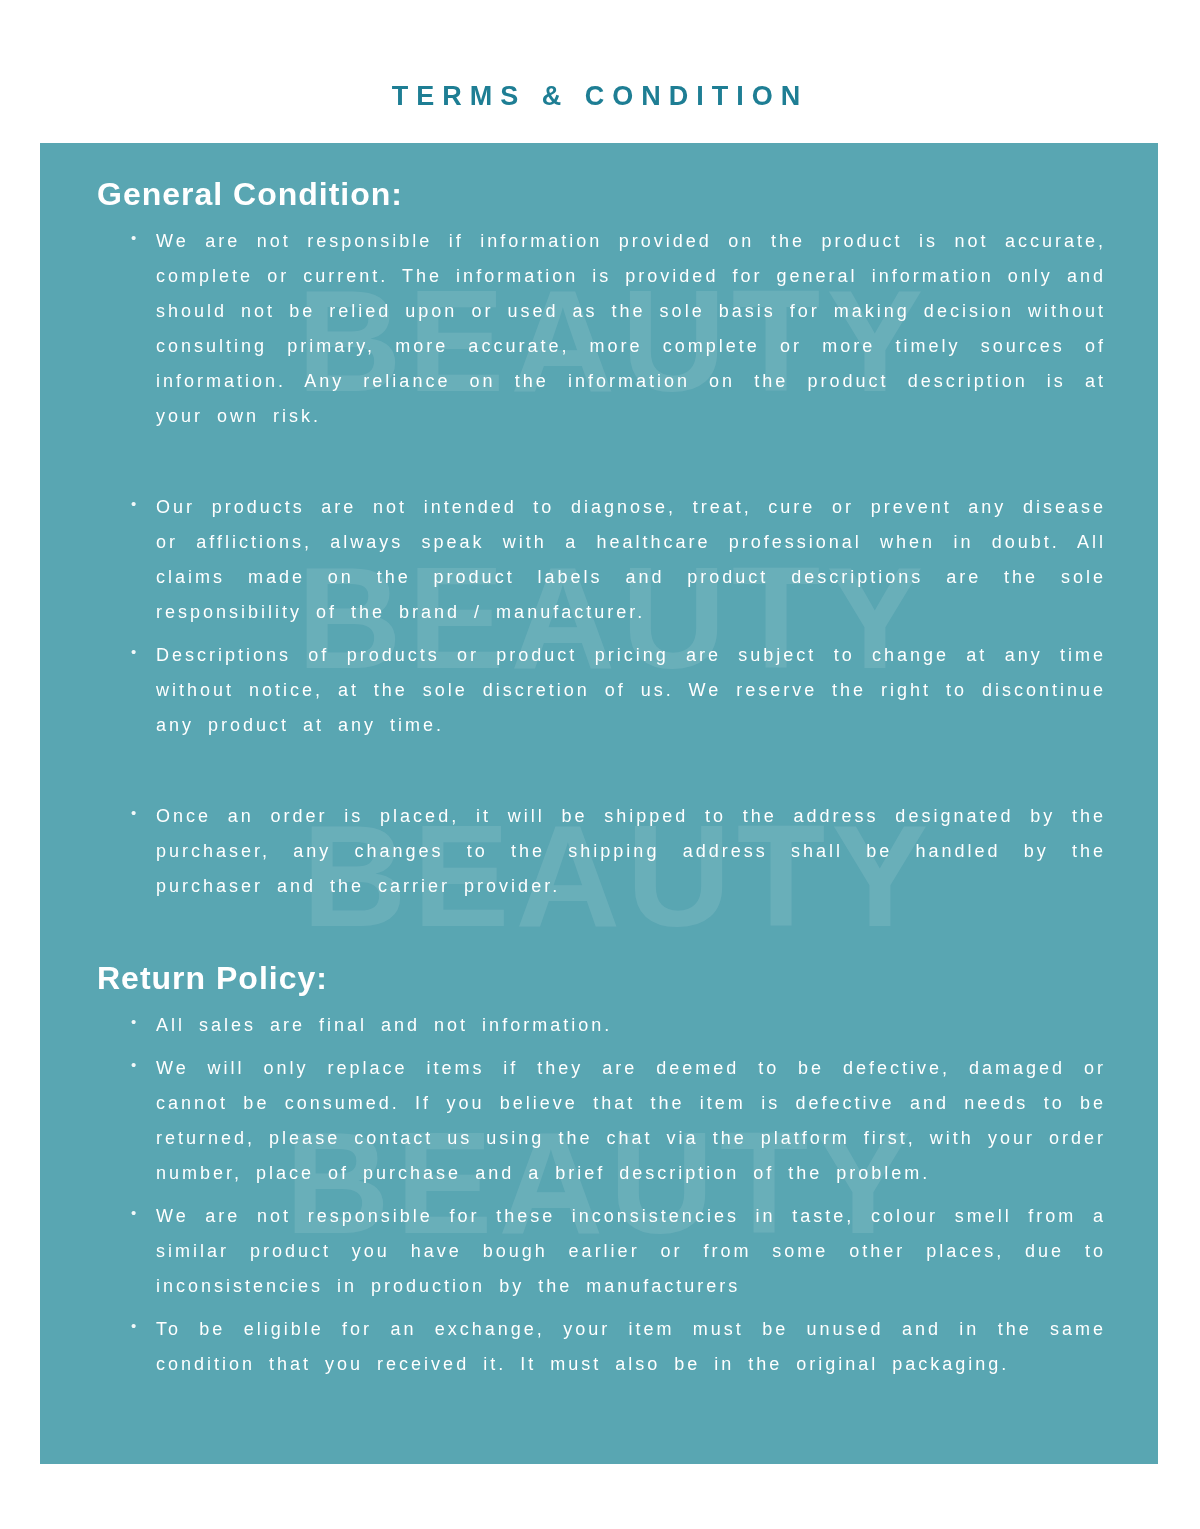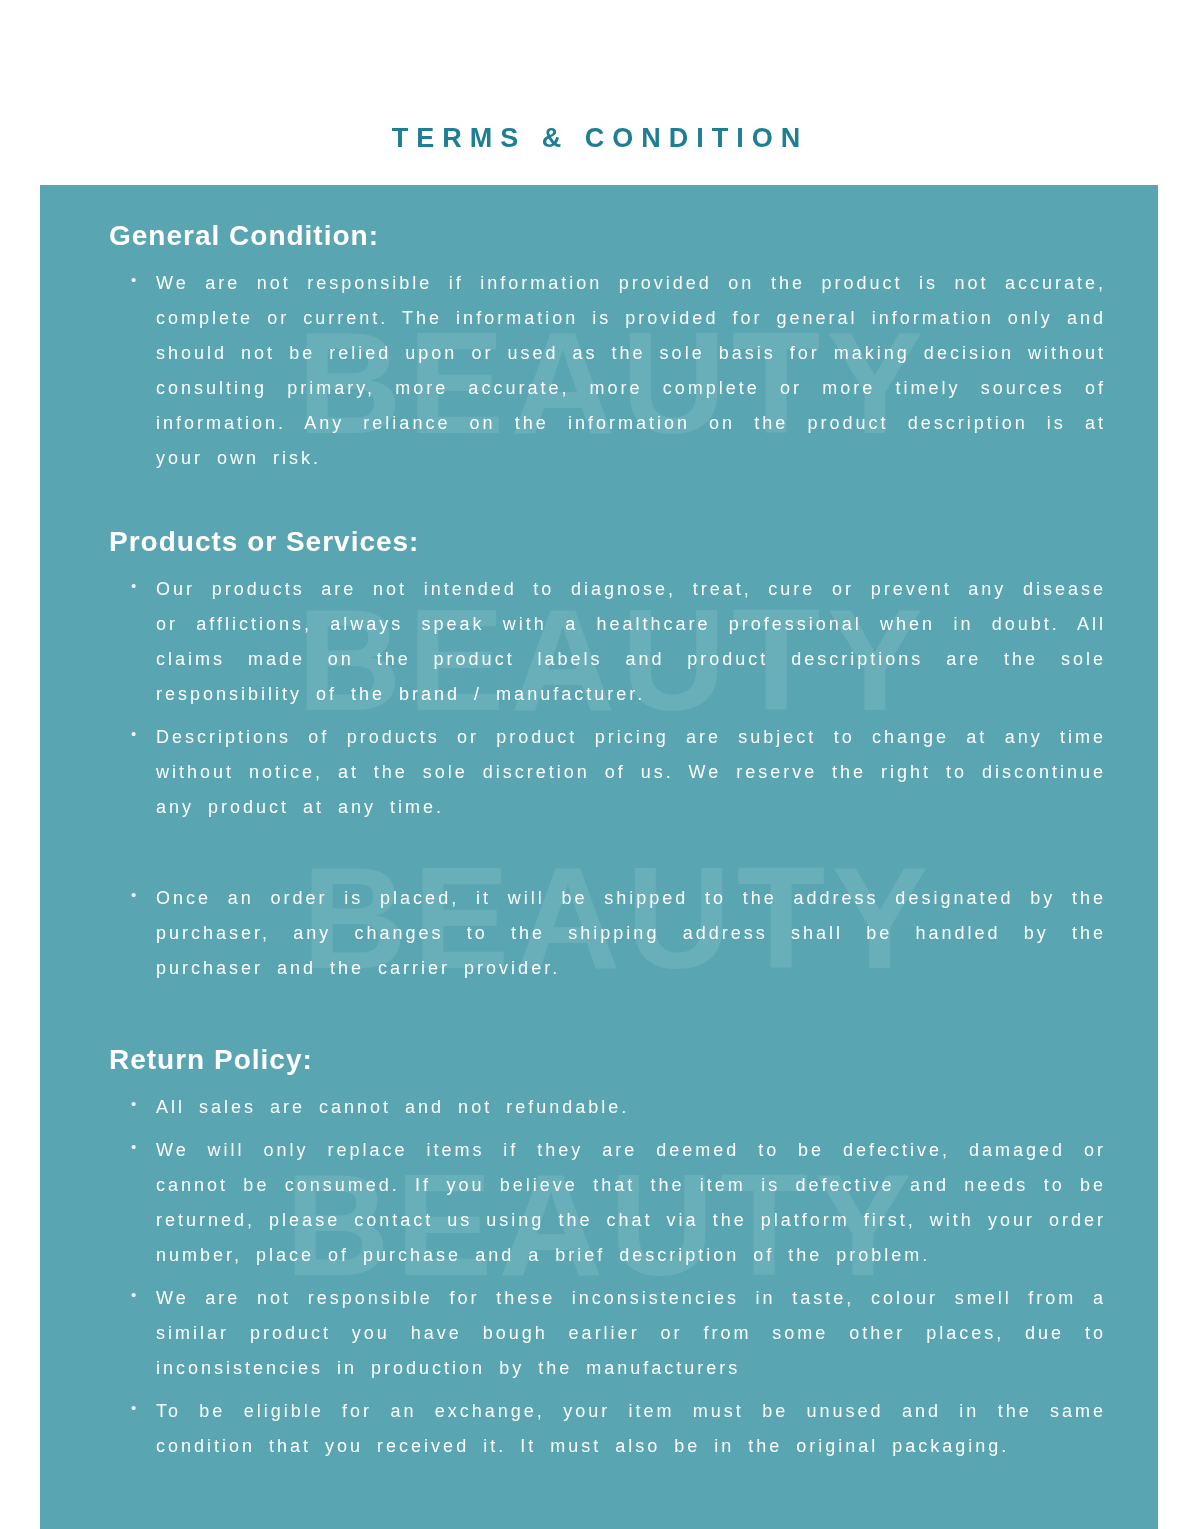--- a/index.html
+++ b/index.html
@@ -15,21 +15,20 @@
     background: var(--page-background);
     font-family: "Liberation Sans", sans-serif;
   }
   body {
     width: 1200px;
     min-height: 1529px;
     position: relative;
   }
   .page-header {
     padding: 83px 0 33px 0;
-    margin-top: 42px;
   }
   .page-title {
     margin: 0;
     text-align: center;
     font-size: 27px;
     line-height: 27px;
     font-weight: 700;
     letter-spacing: 8px;
     color: var(--accent);
   }
@@ -55,22 +54,22 @@
   }
   .wm1 { top: 126px;  left: 257px; }
   .wm2 { top: 403px;  left: 257px; }
   .wm3 { top: 661px;  left: 262px; }
   .wm4 { top: 968px;  left: 245px; }
   .terms-content { position: relative; }
   .sec { margin: 0; }
   .sec + .sec { margin-top: 48px; }
   .sec.last { margin-top: 56px; }
   .sec-heading {
-    margin: 0 0 12px 12px;
-    font-size: 28px;
+    margin: 0 0 12px 0;
+    font-size: 32px;
     line-height: 28px;
     font-weight: 700;
     letter-spacing: 1px;
     color: var(--text);
   }
   .bullet-list {
     margin: 0;
     padding: 0 0 0 34px;
     list-style: none;
   }
@@ -113,21 +112,20 @@
       <h2 class="sec-heading">General Condition:</h2>
       <ul class="bullet-list">
         <li class="bullet-item">
           <span class="bullet-dot">•</span>
           <p class="bullet-text">We are not responsible if information provided on the product is not accurate, complete or current. The information is provided for general information only and should not be relied upon or used as the sole basis for making decision without consulting primary, more accurate, more complete or more timely sources of information. Any reliance on the information on the product description is at your own risk.</p>
         </li>
       </ul>
     </section>
 
     <section class="sec">
-      <h2 class="sec-heading">Products or Services:</h2>
       <ul class="bullet-list">
         <li class="bullet-item">
           <span class="bullet-dot">•</span>
           <p class="bullet-text">Our products are not intended to diagnose, treat, cure or prevent any disease or afflictions, always speak with a healthcare professional when in doubt. All claims made on the product labels and product descriptions are the sole responsibility of the brand / manufacturer.</p>
         </li>
         <li class="bullet-item">
           <span class="bullet-dot">•</span>
           <p class="bullet-text">Descriptions of products or product pricing are subject to change at any time without notice, at the sole discretion of us. We reserve the right to discontinue any product at any time.</p>
         </li>
       </ul>
@@ -140,21 +138,21 @@
           <p class="bullet-text">Once an order is placed, it will be shipped to the address designated by the purchaser, any changes to the shipping address shall be handled by the purchaser and the carrier provider.</p>
         </li>
       </ul>
     </section>
 
     <section class="sec last">
       <h2 class="sec-heading">Return Policy:</h2>
       <ul class="bullet-list">
         <li class="bullet-item">
           <span class="bullet-dot">•</span>
-          <p class="bullet-text">All sales are cannot and not refundable.</p>
+          <p class="bullet-text">All sales are final and not information.</p>
         </li>
         <li class="bullet-item">
           <span class="bullet-dot">•</span>
           <p class="bullet-text">We will only replace items if they are deemed to be defective, damaged or cannot be consumed. If you believe that the item is defective and needs to be returned, please contact us using the chat via the platform first, with your order number, place of purchase and a brief description of the problem.</p>
         </li>
         <li class="bullet-item">
           <span class="bullet-dot">•</span>
           <p class="bullet-text">We are not responsible for these inconsistencies in taste, colour smell from a similar product you have bough earlier or from some other places, due to inconsistencies in production by the manufacturers</p>
         </li>
         <li class="bullet-item">

